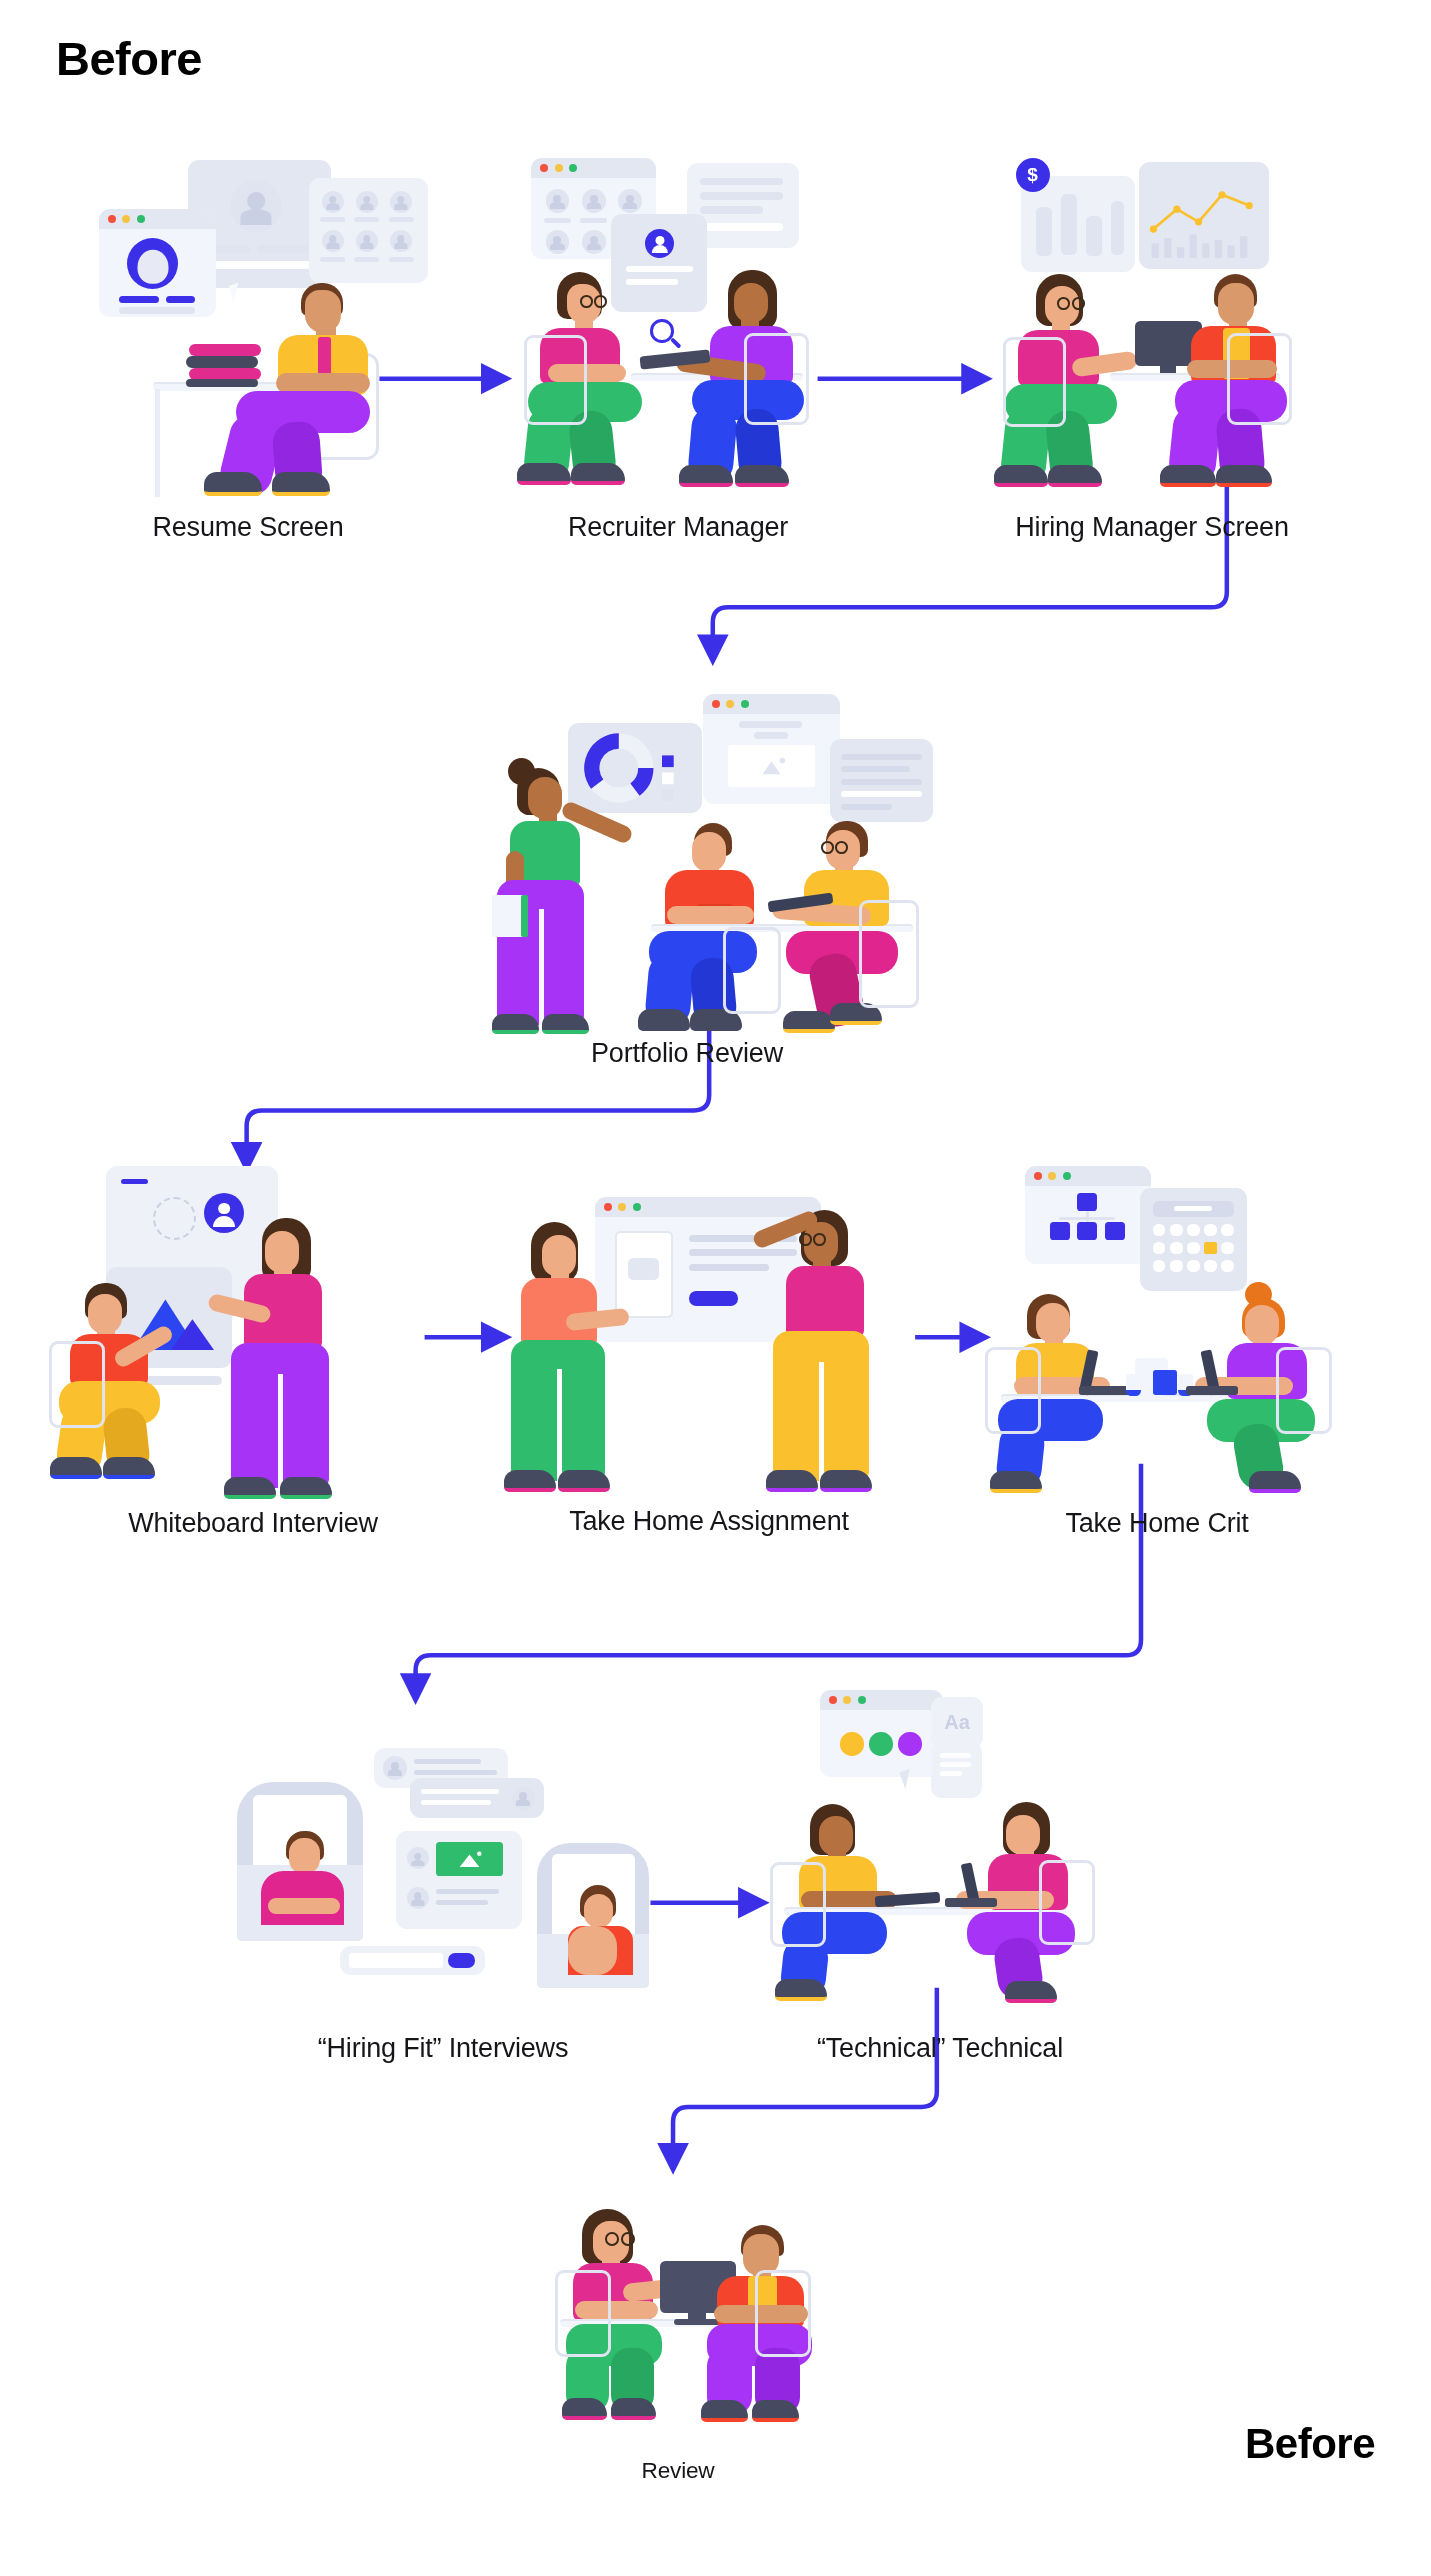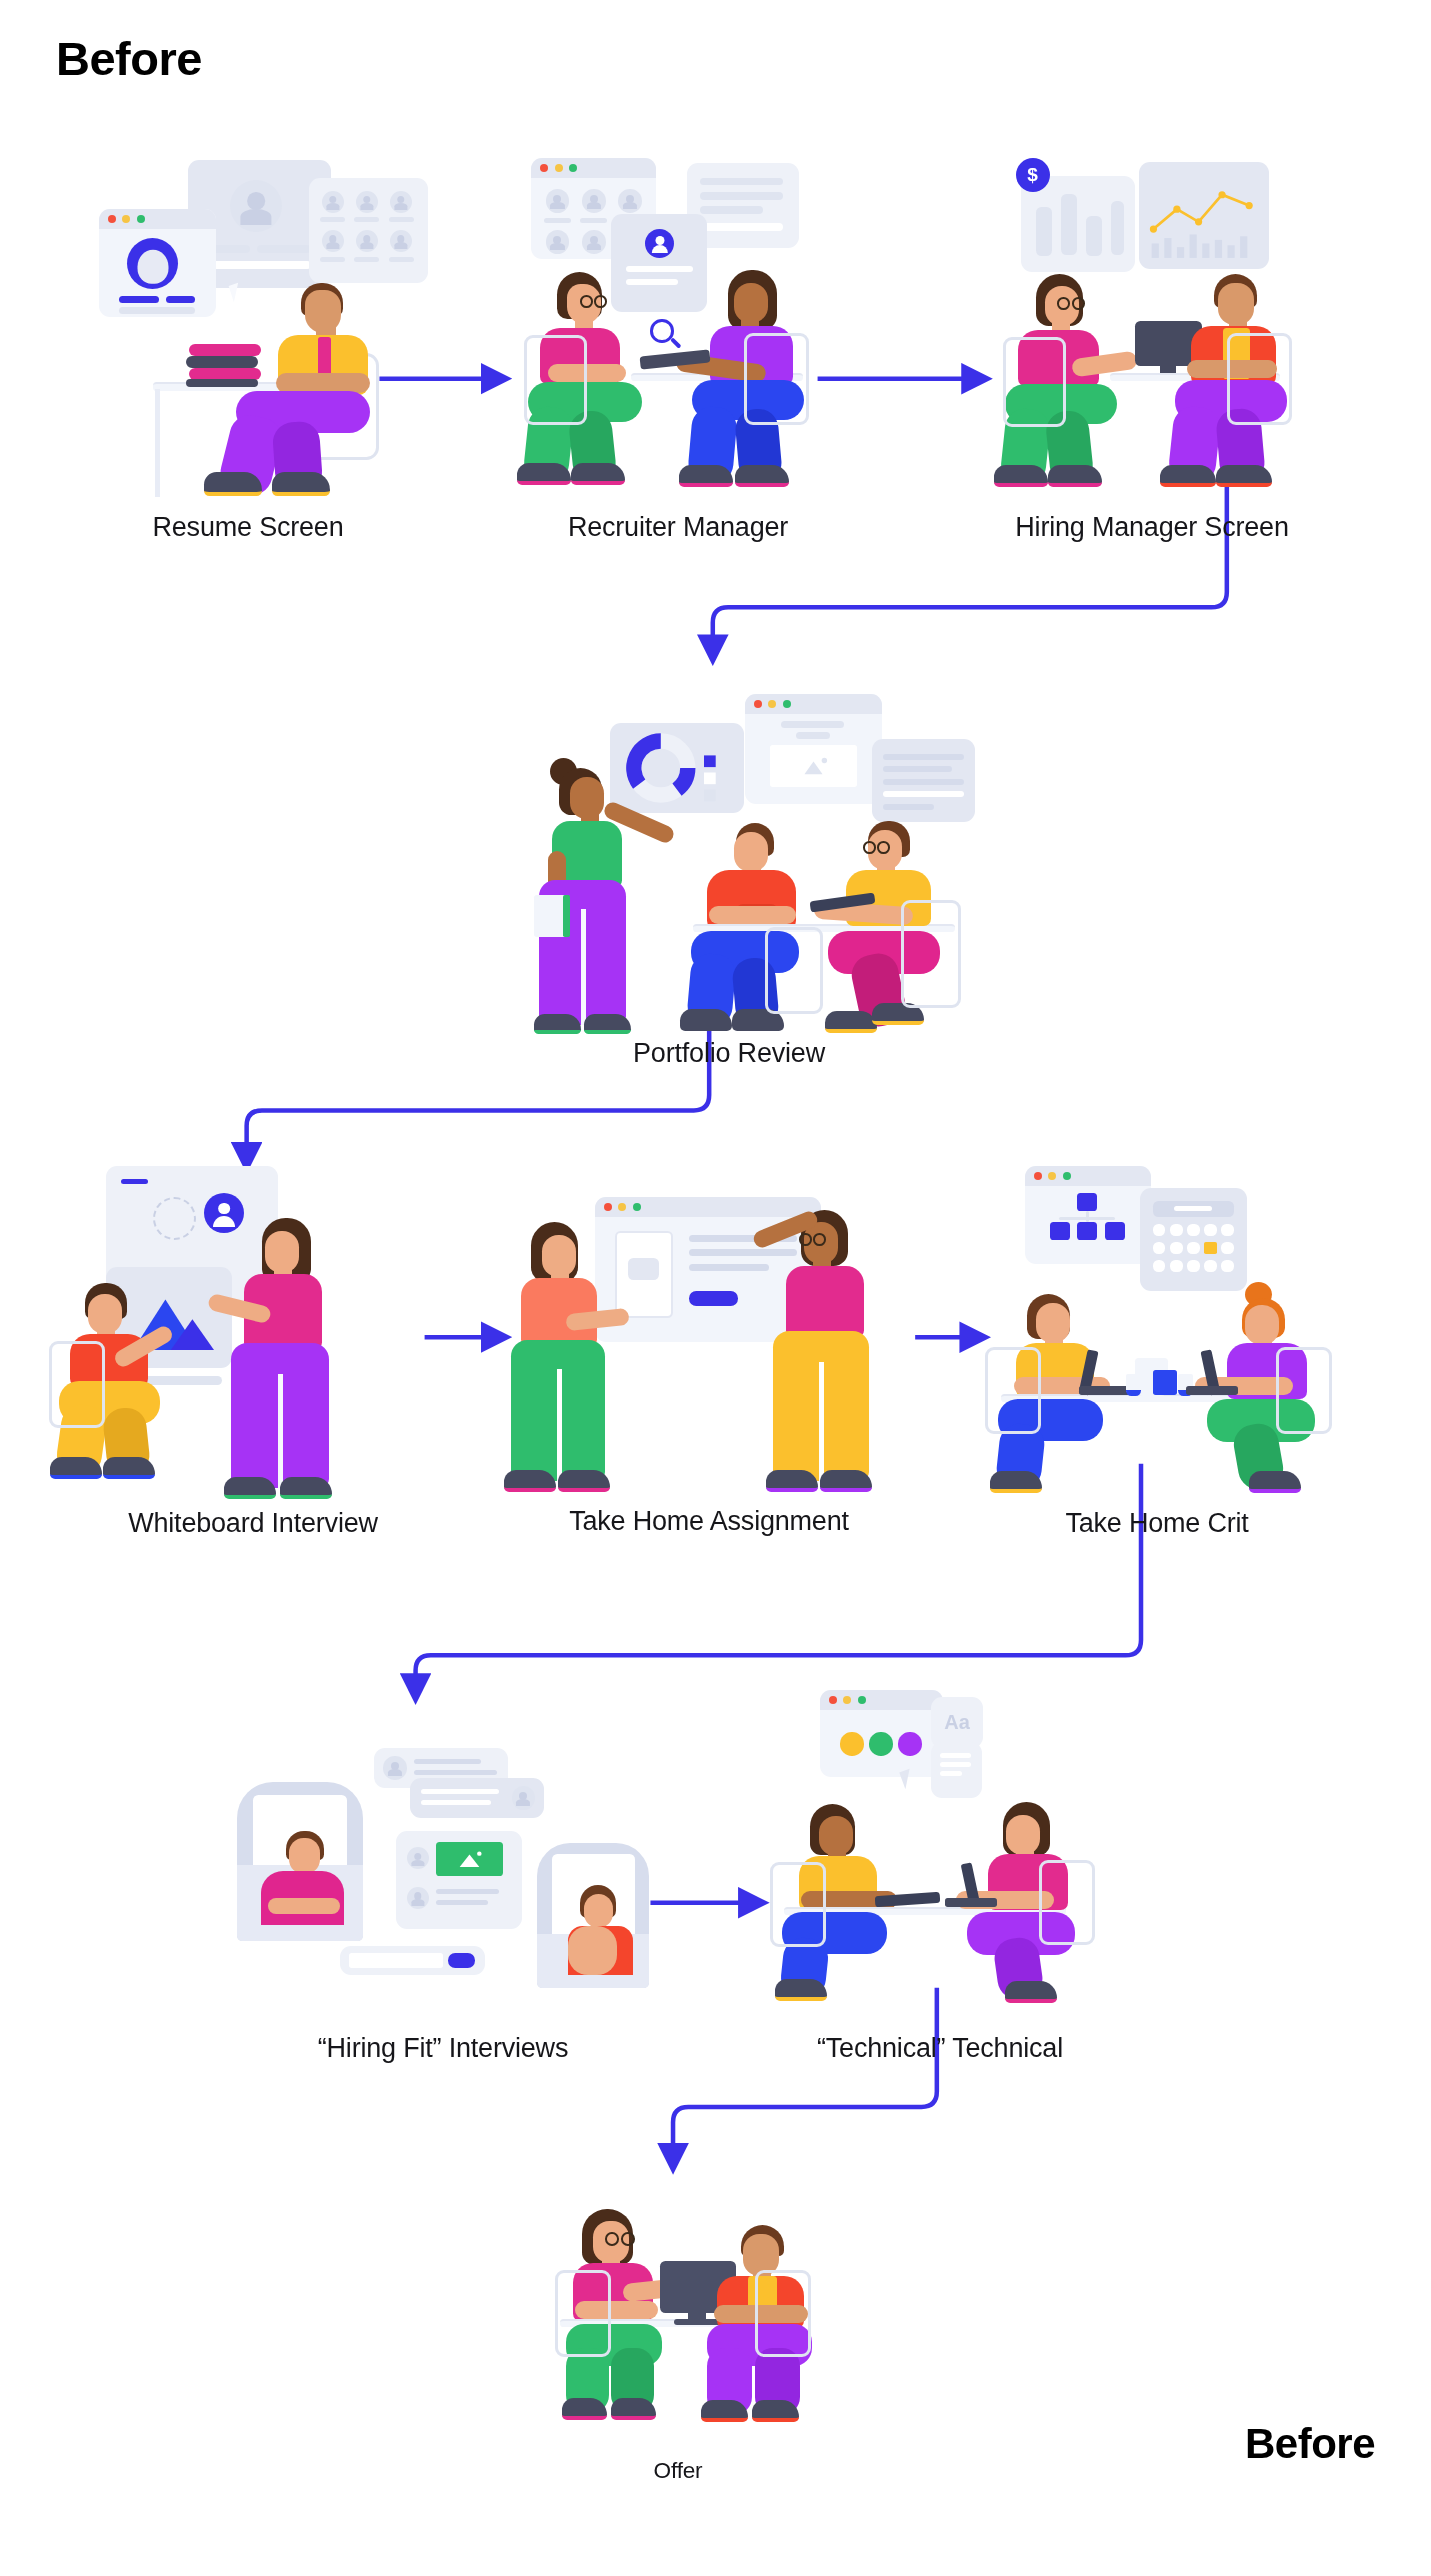--- a/index.html
+++ b/index.html
@@ -276,21 +276,21 @@
       <div class="p" style="left:172px; top:222px; width:112px; height:42px; border-radius:20px; background:#a633f5;"></div>
       <div class="p" style="left:168px; top:249px; width:47px; height:76px; border-radius:20px; background:#a633f5; transform:rotate(6deg);"></div>
       <div class="p" style="left:215px; top:251px; width:45px; height:74px; border-radius:20px; background:#9326e0; transform:rotate(-5deg);"></div>
       <div class="shoe" style="left:157px; top:307px; width:56px; height:22px; border-bottom:4.5px solid #f4452c;"></div>
       <div class="shoe" style="left:213px; top:307px; width:56px; height:22px; border-bottom:4.5px solid #f4452c;"></div>
       <div class="chair" style="left:224px; top:175px; width:65px; height:92px;"></div>
     </div>
     <div class="caption" style="left:-86px; top:354px;">Hiring Manager Screen</div>
   </div>
 
-  <div class="node" style="left:503px; top:678px; width:452px; height:343px;">
+  <div class="node" style="left:461px; top:678px; width:452px; height:343px;">
     <div class="art">
       <div class="card" style="left:107px; top:45px; width:134px; height:90px;">
         <svg viewBox="0 0 148 100" width="134" height="90">
           <circle cx="56" cy="50" r="30" fill="none" stroke="#eef1f8" stroke-width="17"></circle>
           <path d="M 56 20 A 30 30 0 0 0 32 68" fill="none" stroke="#3b30e8" stroke-width="17"></path>
           <path d="M 74 74 A 30 30 0 0 0 86 50" fill="none" stroke="#3b30e8" stroke-width="17"></path>
           <rect x="104" y="36" width="13" height="13" fill="#3b30e8"></rect>
           <rect x="104" y="55" width="13" height="13" fill="#ffffff"></rect>
           <rect x="104" y="74" width="13" height="13" fill="#dfe4f0"></rect>
         </svg>
@@ -648,17 +648,17 @@
       <div class="p" style="left:193px; top:107px; width:87px; height:52px; border-radius:20px 20px 7.2px 7.2px; background:#f4452c;"></div>
       <div class="p" style="left:224px; top:107px; width:29px; height:47px; background:#fbc02d; border-radius:3.6px;"></div>
       <div class="limb skin-a" style="left:190px; top:136px; width:94px; height:18px;"></div>
       <div class="p" style="left:183px; top:155px; width:105px; height:42px; border-radius:18px; background:#a633f5;"></div>
       <div class="p" style="left:183px; top:179px; width:45px; height:67px; border-radius:18px; background:#a633f5;"></div>
       <div class="p" style="left:231px; top:179px; width:45px; height:67px; border-radius:18px; background:#9326e0;"></div>
       <div class="shoe" style="left:177px; top:231px; width:47px; height:22px; border-bottom:4.5px solid #f4452c;"></div>
       <div class="shoe" style="left:228px; top:231px; width:47px; height:22px; border-bottom:4.5px solid #f4452c;"></div>
       <div class="chair" style="left:231px; top:101px; width:56px; height:87px;"></div>
     </div>
-    <div class="caption small" style="left:-81px; top:289px;">Offer</div>
+    <div class="caption small" style="left:-81px; top:289px;">Review</div>
   </div>
 
 </div>
 
 
 </body></html>

